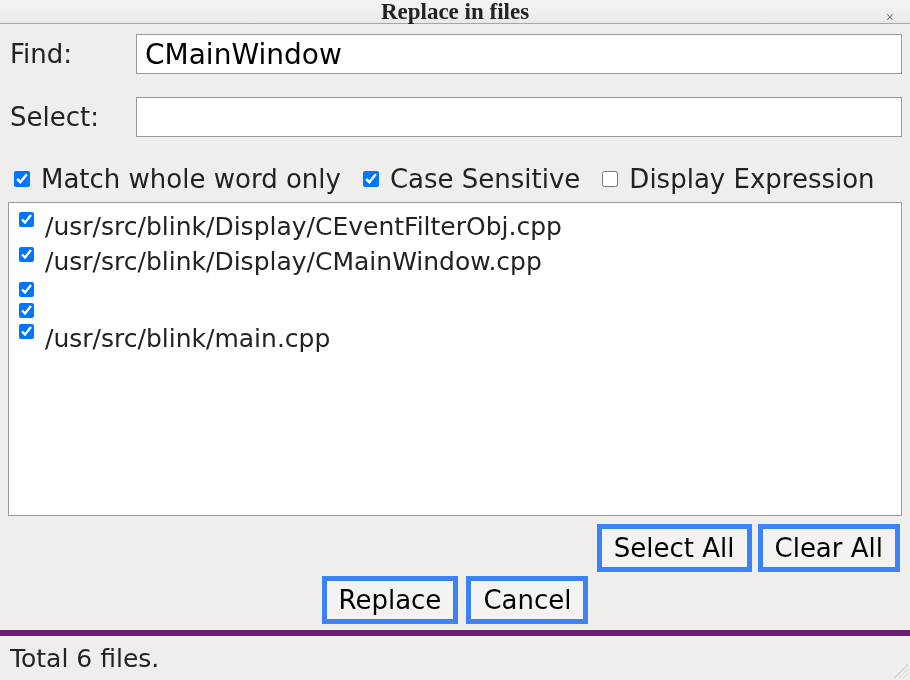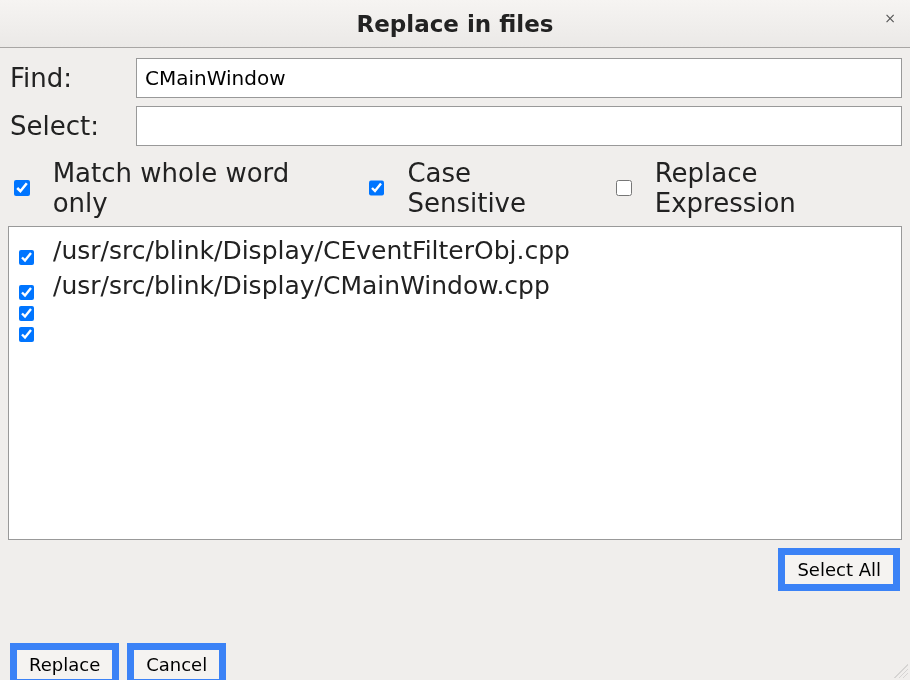--- a/index.html
+++ b/index.html
@@ -5,27 +5,28 @@
   * { box-sizing: border-box; }
   html, body {
     margin: 0; padding: 0;
     width: 910px; height: 680px;
     font-family: "DejaVu Sans", "Liberation Sans", Arial, sans-serif;
     background: #f0eeec;
     color: #222;
     overflow: hidden;
   }
   .titlebar {
-    height: 48px;
+    height: 24px;
     border-bottom: 1px solid #a8a6a4;
     display: flex;
     align-items: center;
     justify-content: center;
     position: relative;
     background: linear-gradient(#f6f4f2, #ebe9e7);
+    font-family: Liberation Serif, serif;
   }
   .titlebar .title {
     font-weight: 700;
     font-size: 23px;
   }
   .titlebar .close {
     position: absolute;
     right: 10px;
     top: 8px;
     width: 20px; height: 20px;
@@ -34,87 +35,86 @@
     text-align: center;
     color: #555;
     cursor: pointer;
   }
   .content {
     padding: 10px 8px 0 8px;
   }
   .row {
     display: flex;
     align-items: center;
-    margin-bottom: 8px;
+    margin-bottom: 23px;
   }
   .label {
     font-size: 26px;
     width: 128px;
     padding-left: 2px;
   }
   input[type="text"] {
     flex: 1;
     height: 40px;
-    font-size: 20px;
+    font-size: 28px;
     padding: 4px 8px;
     border: 1px solid #999;
     background: #fff;
     font-family: inherit;
   }
   .options {
     display: flex;
     gap: 18px;
     align-items: center;
     padding: 4px 0 8px 2px;
     font-size: 26px;
   }
   .opt {
     display: flex;
     align-items: center;
-    gap: 20px;
+    gap: 8px;
   }
   .opt input[type="checkbox"] {
     width: 16px; height: 16px;
   }
   .filelist {
     border: 1px solid #999;
     background: #fff;
     height: 314px;
     padding: 6px 6px;
     overflow: auto;
   }
   .file-item {
     display: flex;
-    align-items: flex-end;
-    gap: 16px;
+    align-items: flex-start;
+    gap: 8px;
     font-size: 25px;
     line-height: 1.4;
   }
   .file-item input[type="checkbox"] {
     width: 15px; height: 15px;
   }
   .btnbar-right {
     display: flex;
     justify-content: flex-end;
     gap: 6px;
     padding: 8px 2px 4px 2px;
   }
   .btnbar-center {
     display: flex;
-    justify-content: flex-start;
+    justify-content: center;
     gap: 8px;
     padding: 0 2px 6px 2px;
-    margin-top: 48px;
   }
   button {
-    font-size: 18px;
+    font-size: 26px;
     font-family: inherit;
     padding: 4px 12px;
     background: #f5f3f1;
-    border: 7px solid #3b82f6;
+    border: 5px solid #3b82f6;
     cursor: pointer;
   }
   .statusbar {
     border-top: 6px solid #701a75;
     padding: 8px 10px;
     font-size: 25px;
   }
   .resize-grip {
     position: absolute;
     right: 2px; bottom: 2px;
@@ -148,43 +148,48 @@
     <label class="opt">
       <input type="checkbox" checked="" style="">
       <span>Match whole word only</span>
     </label>
     <label class="opt">
       <input type="checkbox" checked="" style="">
       <span>Case Sensitive</span>
     </label>
     <label class="opt">
       <input type="checkbox" style="">
-      <span>Replace Expression</span>
+      <span>Display Expression</span>
     </label>
   </div>
 
   <div class="filelist" id="filelist">
       <div class="file-item">
         <input type="checkbox" checked="" style="">
         <span>/usr/src/blink/Display/CEventFilterObj.cpp</span>
       </div>
       <div class="file-item">
         <input type="checkbox" checked="" style="">
         <span>/usr/src/blink/Display/CMainWindow.cpp</span>
       </div>
       <div class="file-item">
         <input type="checkbox" checked="" style="">
       </div>
       <div class="file-item">
         <input type="checkbox" checked="" style="">
+      </div>
+      <div class="file-item">
+        <input type="checkbox" checked="" style="">
+        <span>/usr/src/blink/main.cpp</span>
       </div>
     </div>
 
   <div class="btnbar-right">
     <button>Select All</button>
+    <button>Clear All</button>
   </div>
 
   <div class="btnbar-center">
     <button>Replace</button>
     <button>Cancel</button>
   </div>
 
 </div>
 
 <div class="statusbar">

